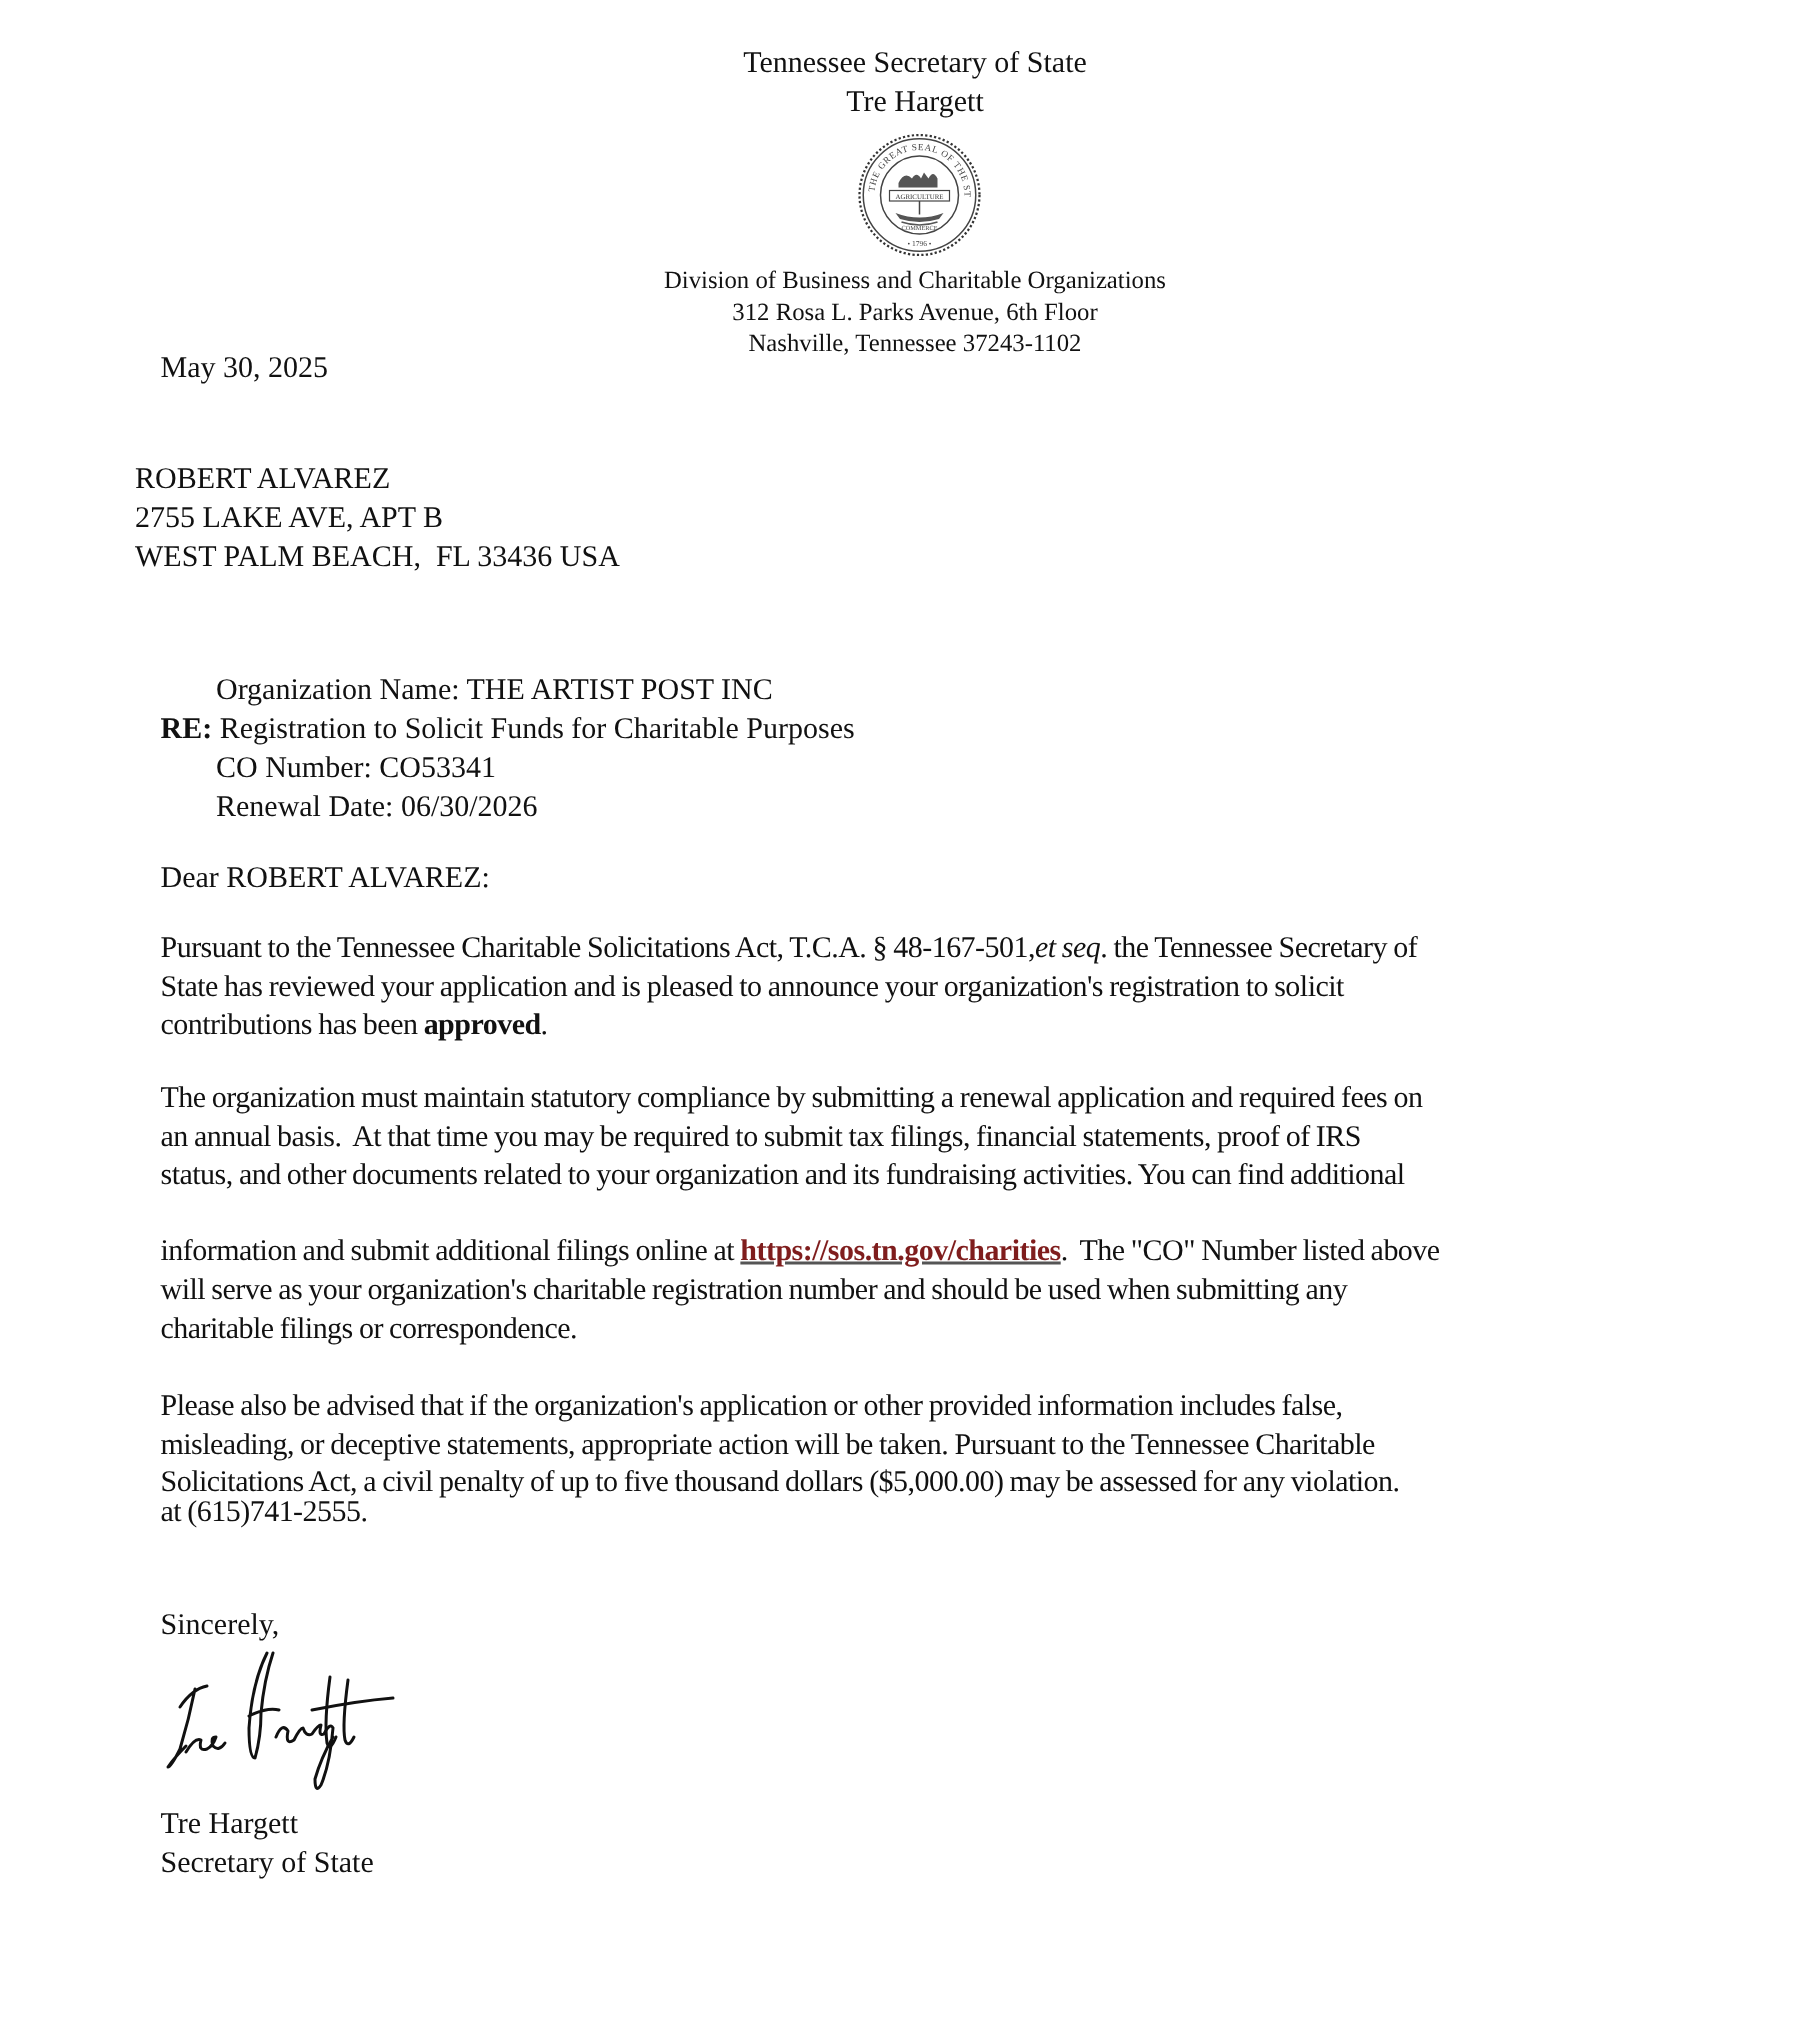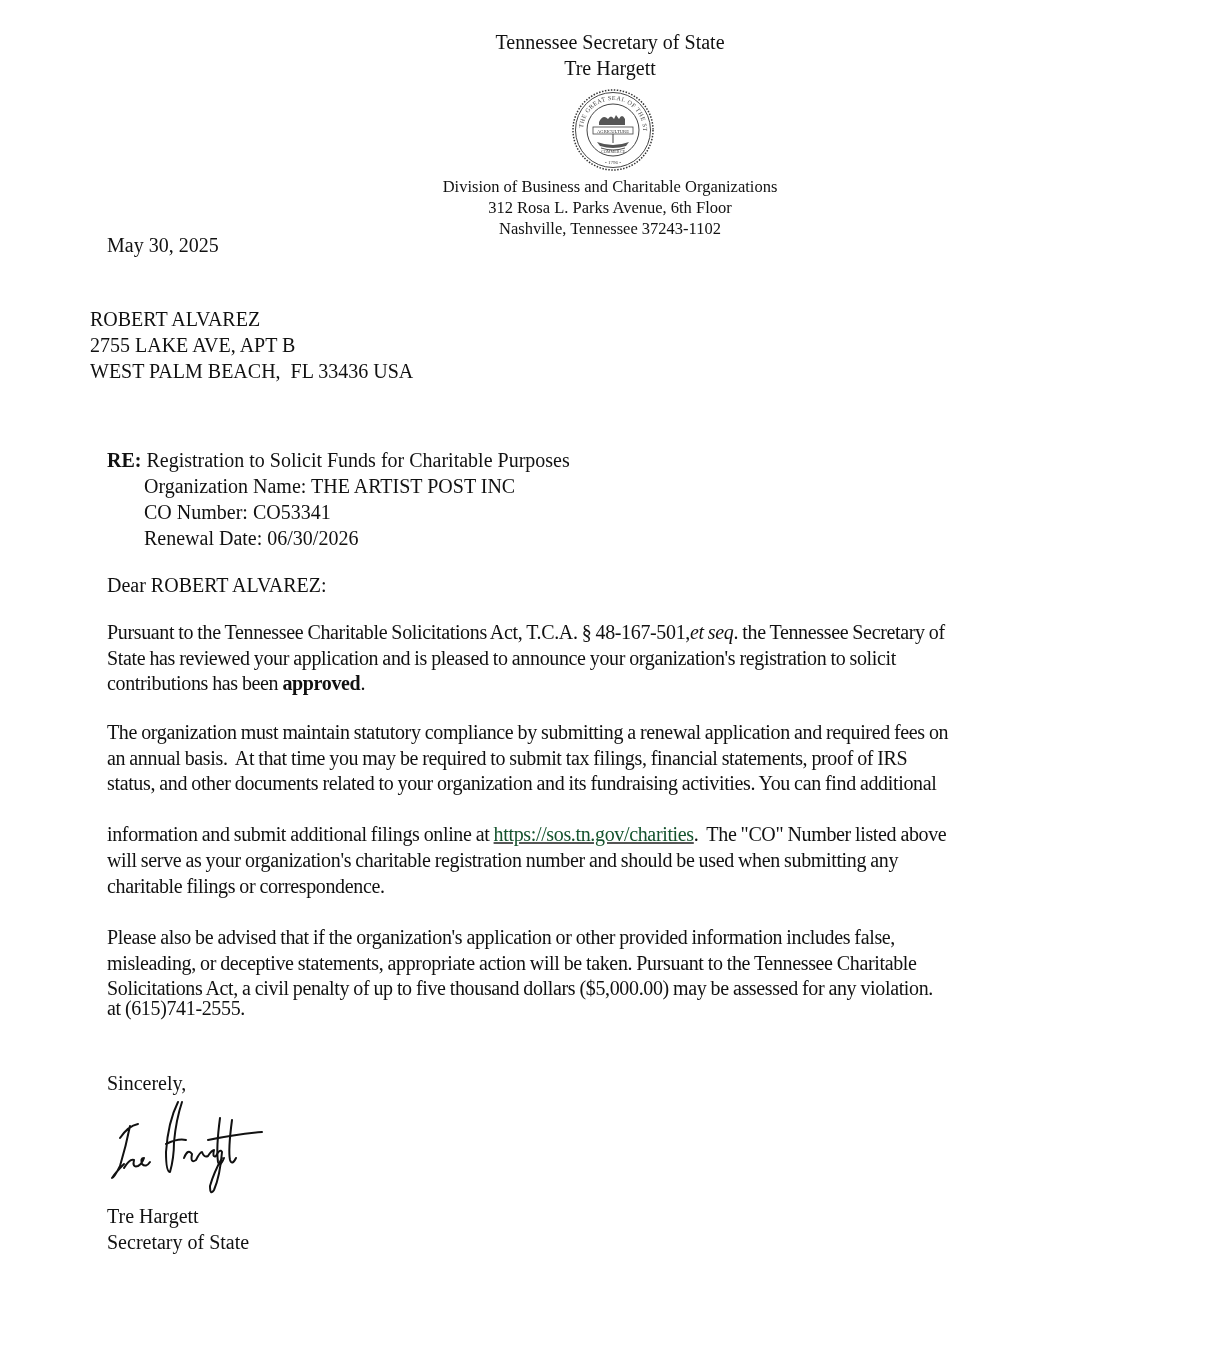--- a/index.html
+++ b/index.html
@@ -8,21 +8,21 @@
     font-family: "Liberation Serif", "DejaVu Serif", serif; color: #111;
   }
   .abs { position: absolute; }
   .center { left: 0; width: 1220px; text-align: center; }
   .hdr { font-size: 20px; line-height: 26px; }
   .sub { font-size: 16.5px; line-height: 21px; }
   .line { font-size: 20px; line-height: 26px; white-space: nowrap; }
   .para { font-size: 20px; line-height: 25.6px; width: 1010px; letter-spacing: -0.35px; word-spacing: -0.5px; }
   .para .row { display: block; white-space: nowrap; }
   b { font-weight: bold; }
-  a { color: #14532d; text-decoration: underline; text-decoration-color: #555; }
+  a { color: #7f1d1d; text-decoration: underline; text-decoration-color: #555; font-weight: bold; }
   .indent { padding-left: 37px; }
 </style>
 </head>
 <body>
 
 <div class="abs center hdr" style="top:29px;">Tennessee Secretary of State</div>
 <div class="abs center hdr" style="top:55px;">Tre Hargett</div>
 
 <div class="abs" style="left:571px; top:88px; width:84px; height:84px;">
   <svg width="84" height="84" viewBox="0 0 84 84">
@@ -50,25 +50,25 @@
 
 <div class="abs line" style="left:107px; top:232px;">May 30, 2025</div>
 
 <div class="abs" style="left:90px; top:306px;">
   <div class="line">ROBERT ALVAREZ</div>
   <div class="line">2755 LAKE AVE, APT B</div>
   <div class="line" style="white-space:pre;">WEST PALM BEACH,  FL 33436 USA</div>
 </div>
 
 <div class="abs" style="left:107px; top:447px;">
+  <div class="line indent">Organization Name: THE ARTIST POST INC</div>
   <div class="line">
     <b>RE:</b>
     <span>Registration to Solicit Funds for Charitable Purposes</span>
   </div>
-  <div class="line indent">Organization Name: THE ARTIST POST INC</div>
   <div class="line indent">CO Number: CO53341</div>
   <div class="line indent">Renewal Date: 06/30/2026</div>
 </div>
 
 <div class="abs line" style="left:107px; top:572px;">Dear ROBERT ALVAREZ:</div>
 
 <div class="abs para" style="left:107px; top:620px;">
   <span class="row">
     <span>Pursuant to the Tennessee Charitable Solicitations Act, T.C.A. § 48-167-501,</span><i>et seq</i><span>. the Tennessee Secretary of</span>
   </span>

